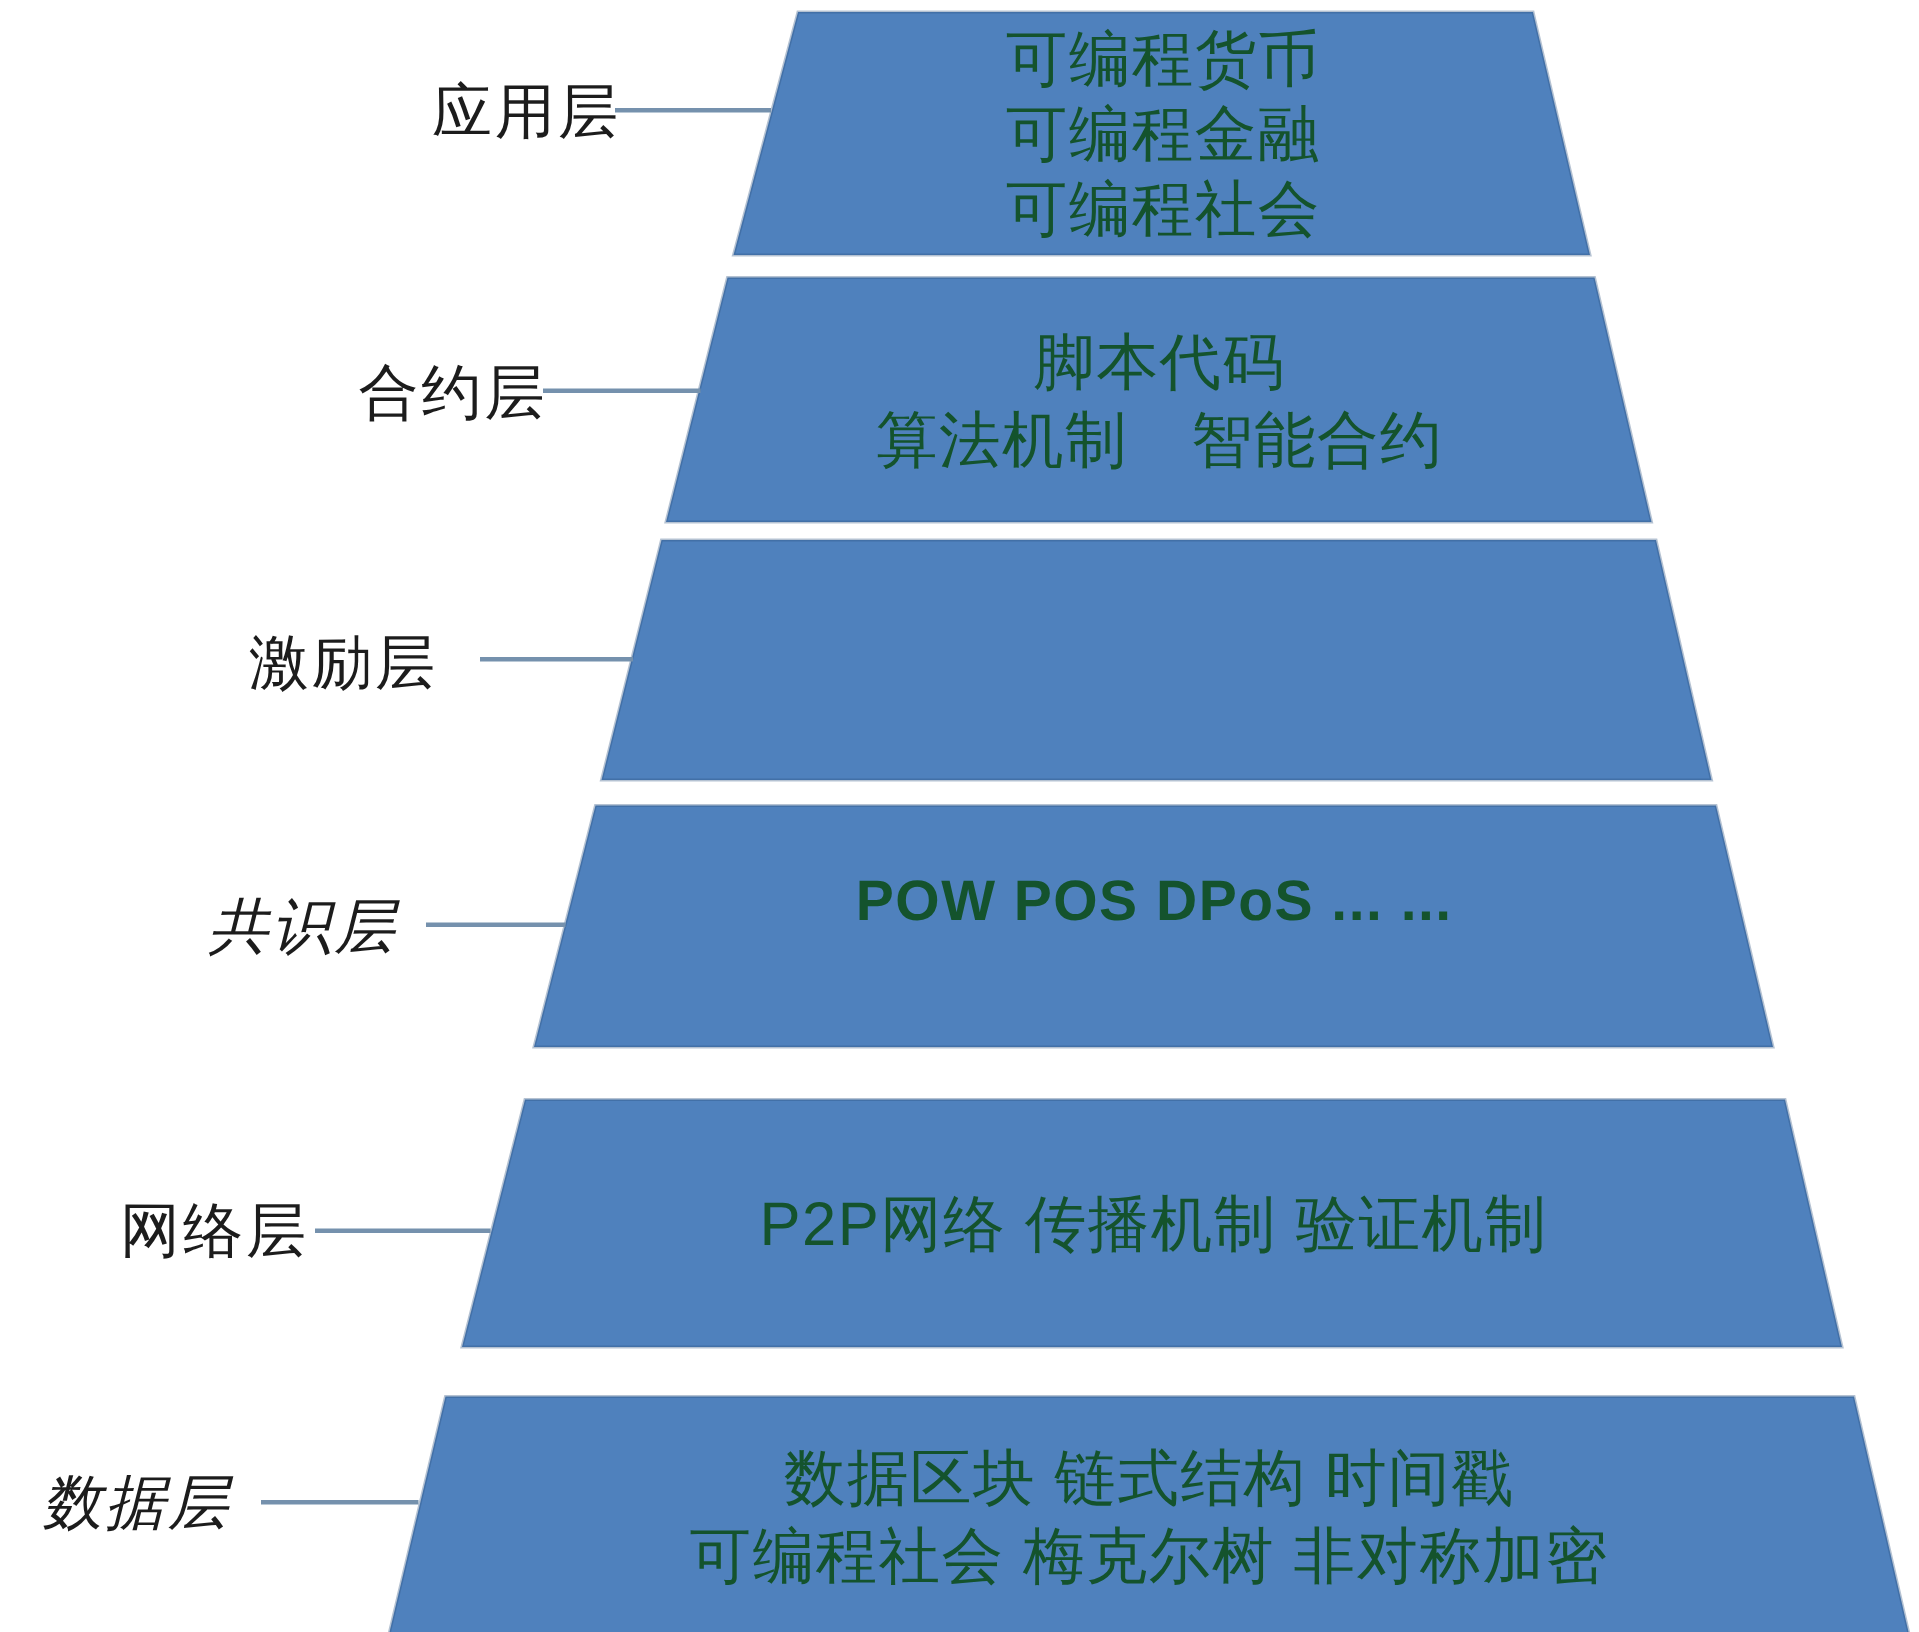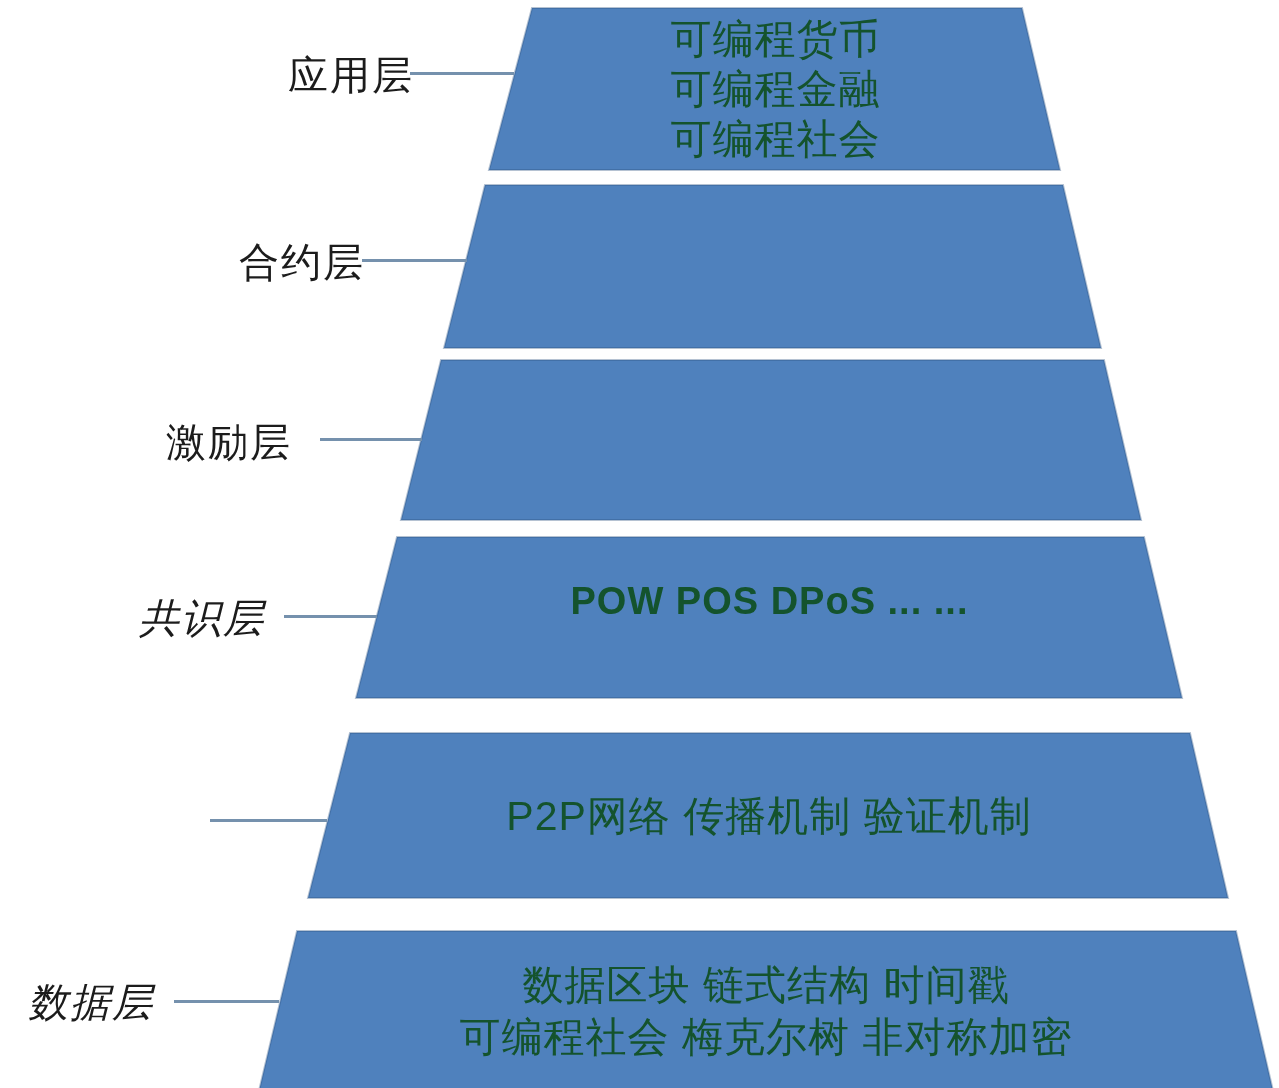--- a/index.html
+++ b/index.html
@@ -72,39 +72,44 @@
     <polygon points="350,733 1190,733 1228,898 308,898"></polygon>
     <polygon points="297,931 1236,931 1274,1095 258,1095"></polygon>
   </svg>
 
   <div class="layer-content" style="left:510px; top:8px; width:531px; height:162px;">
     <span>可编程货币</span>
     <span>可编程金融</span>
     <span>可编程社会</span>
   </div>
 
+  <div class="layer-content" style="left:464px; top:185px; width:618px; height:163px; line-height:52px;">
+    <span>脚本代码</span>
+    <span>算法机制　智能合约</span>
+  </div>
 
 
   <div class="layer-content latin" style="left:376px; top:520px; width:787px; height:161px;">
     <span>POW POS DPoS ... ...</span>
   </div>
 
   <div class="layer-content" style="left:329px; top:733px; width:880px; height:165px;">
     <span>P2P网络 传播机制 验证机制</span>
   </div>
 
   <div class="layer-content" style="left:277px; top:931px; width:978px; height:160px; line-height:52px;">
     <span>数据区块 链式结构 时间戳</span>
     <span>可编程社会 梅克尔树 非对称加密</span>
   </div>
 
   <div class="layer-label" style="left:288px; top:53px;">应用层</div>
   <div class="layer-label" style="left:229px; top:240px;margin-left:10px;">合约层</div>
   <div class="layer-label" style="left:166px; top:420px;">激励层</div>
   <div class="layer-label" style="left:139px; top:596px;font-style:italic;">共识层</div>
+  <div class="layer-label" style="left:80px; top:799px;">网络层</div>
   <div class="layer-label" style="left:28px; top:980px;font-style:italic;">数据层</div>
 
   <div class="leader-line" style="left:410px; top:72px;  width:104px;"></div>
   <div class="leader-line" style="left:362px; top:259px; width:105px;"></div>
   <div class="leader-line" style="left:320px; top:438px; width:102px;"></div>
   <div class="leader-line" style="left:284px; top:615px; width:93px;"></div>
   <div class="leader-line" style="left:210px; top:819px; width:117px;"></div>
   <div class="leader-line" style="left:174px; top:1000px; width:105px;"></div>
 
 </div>

